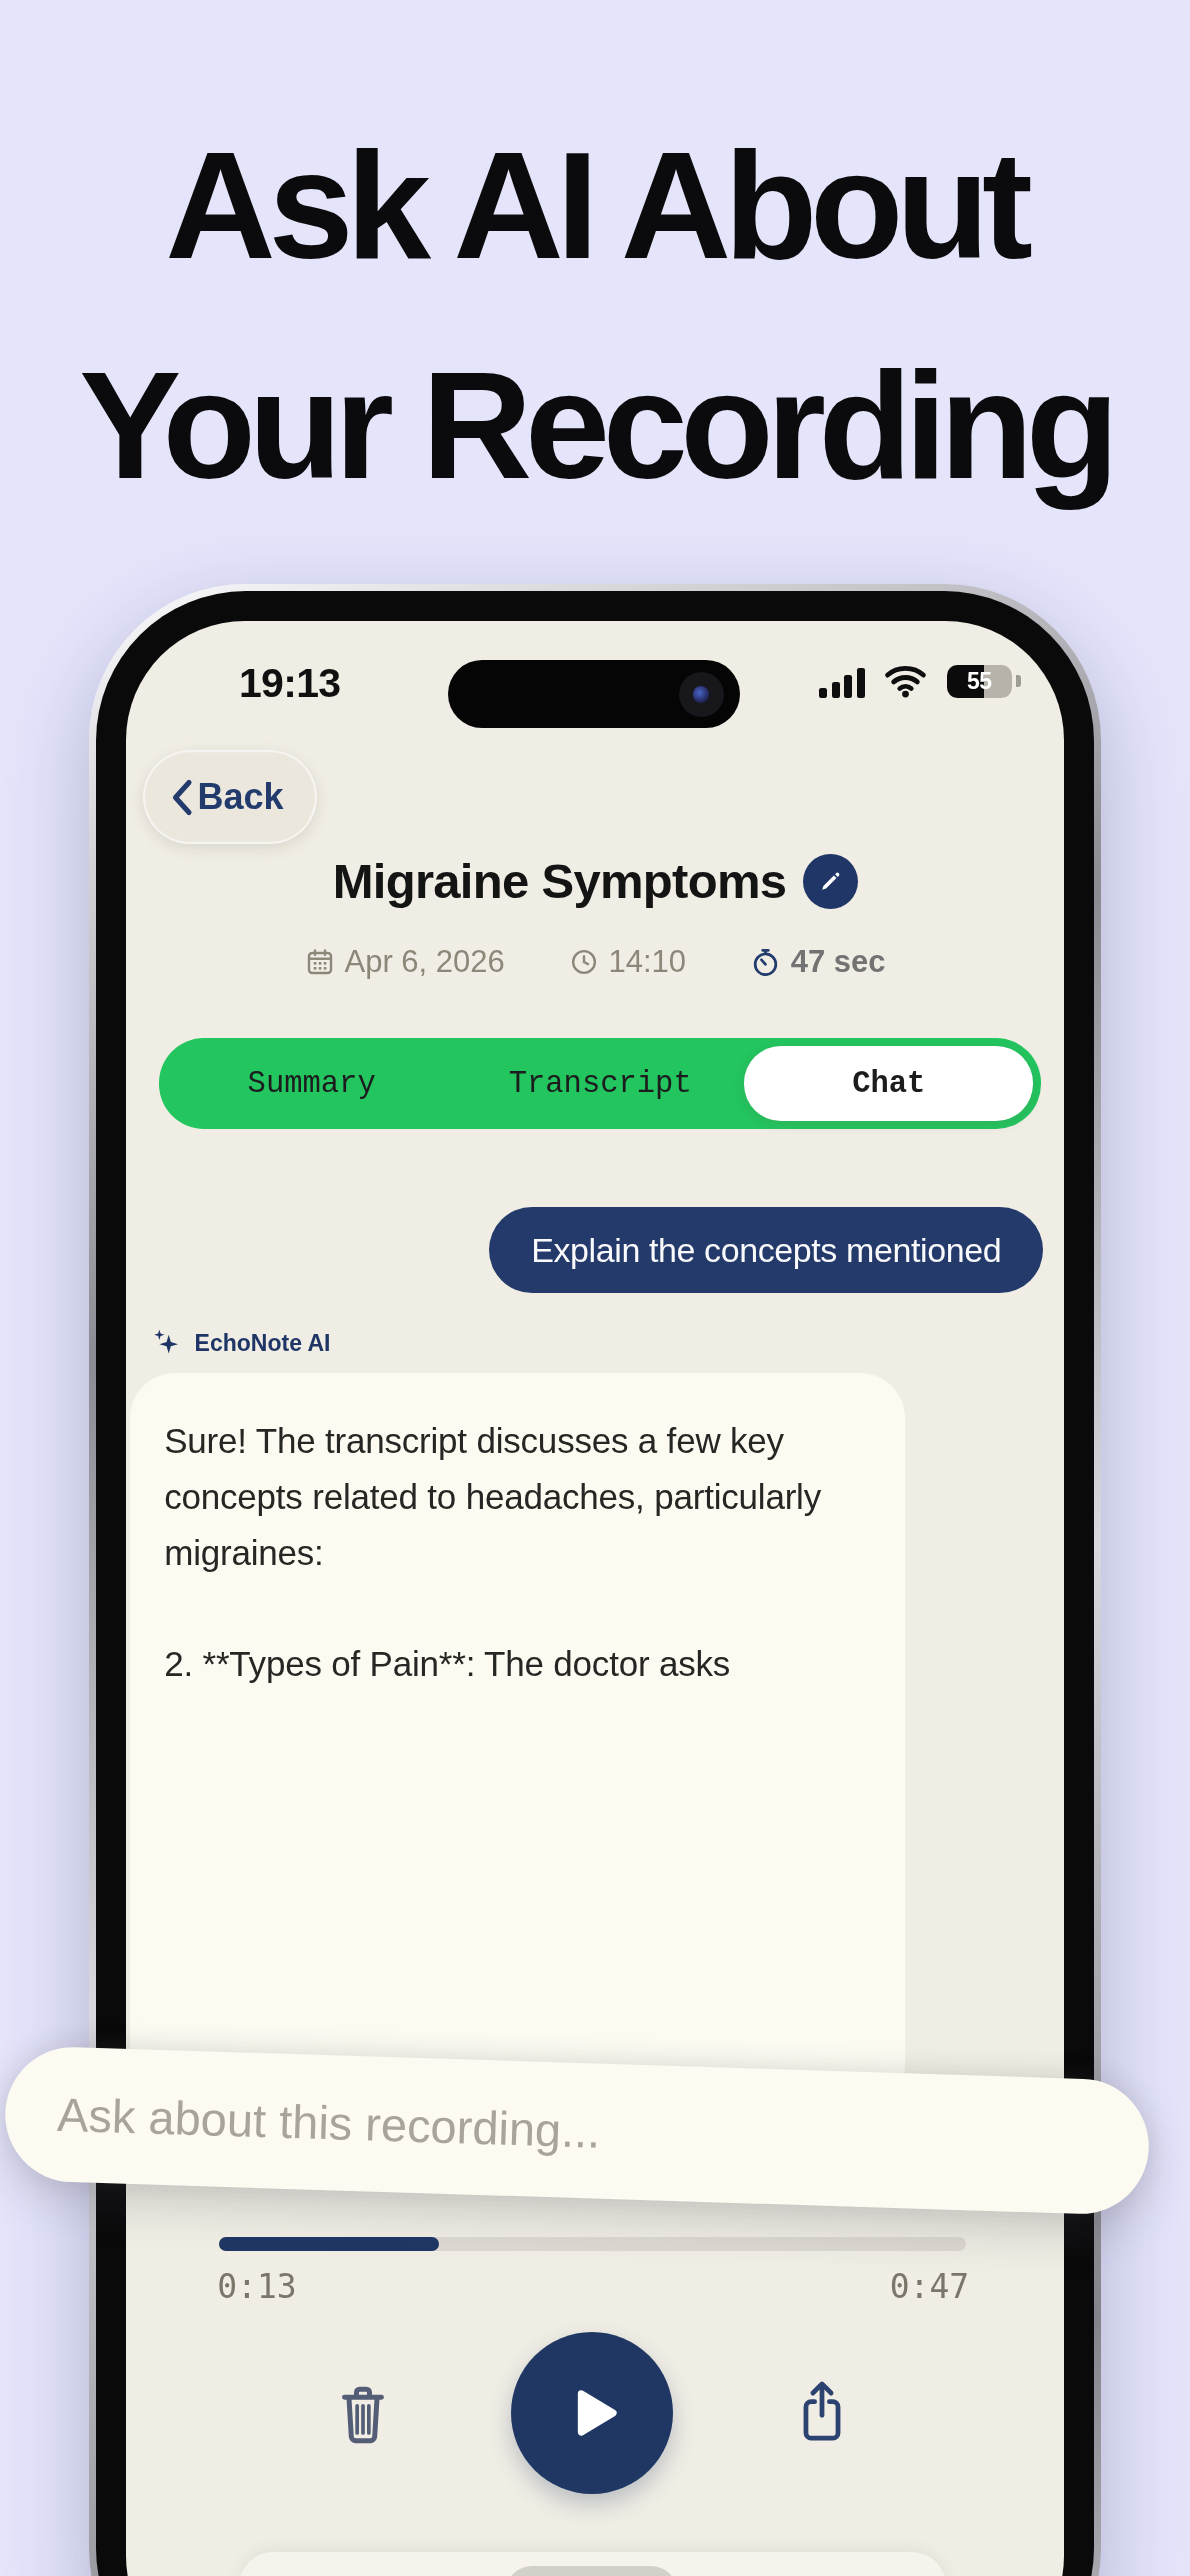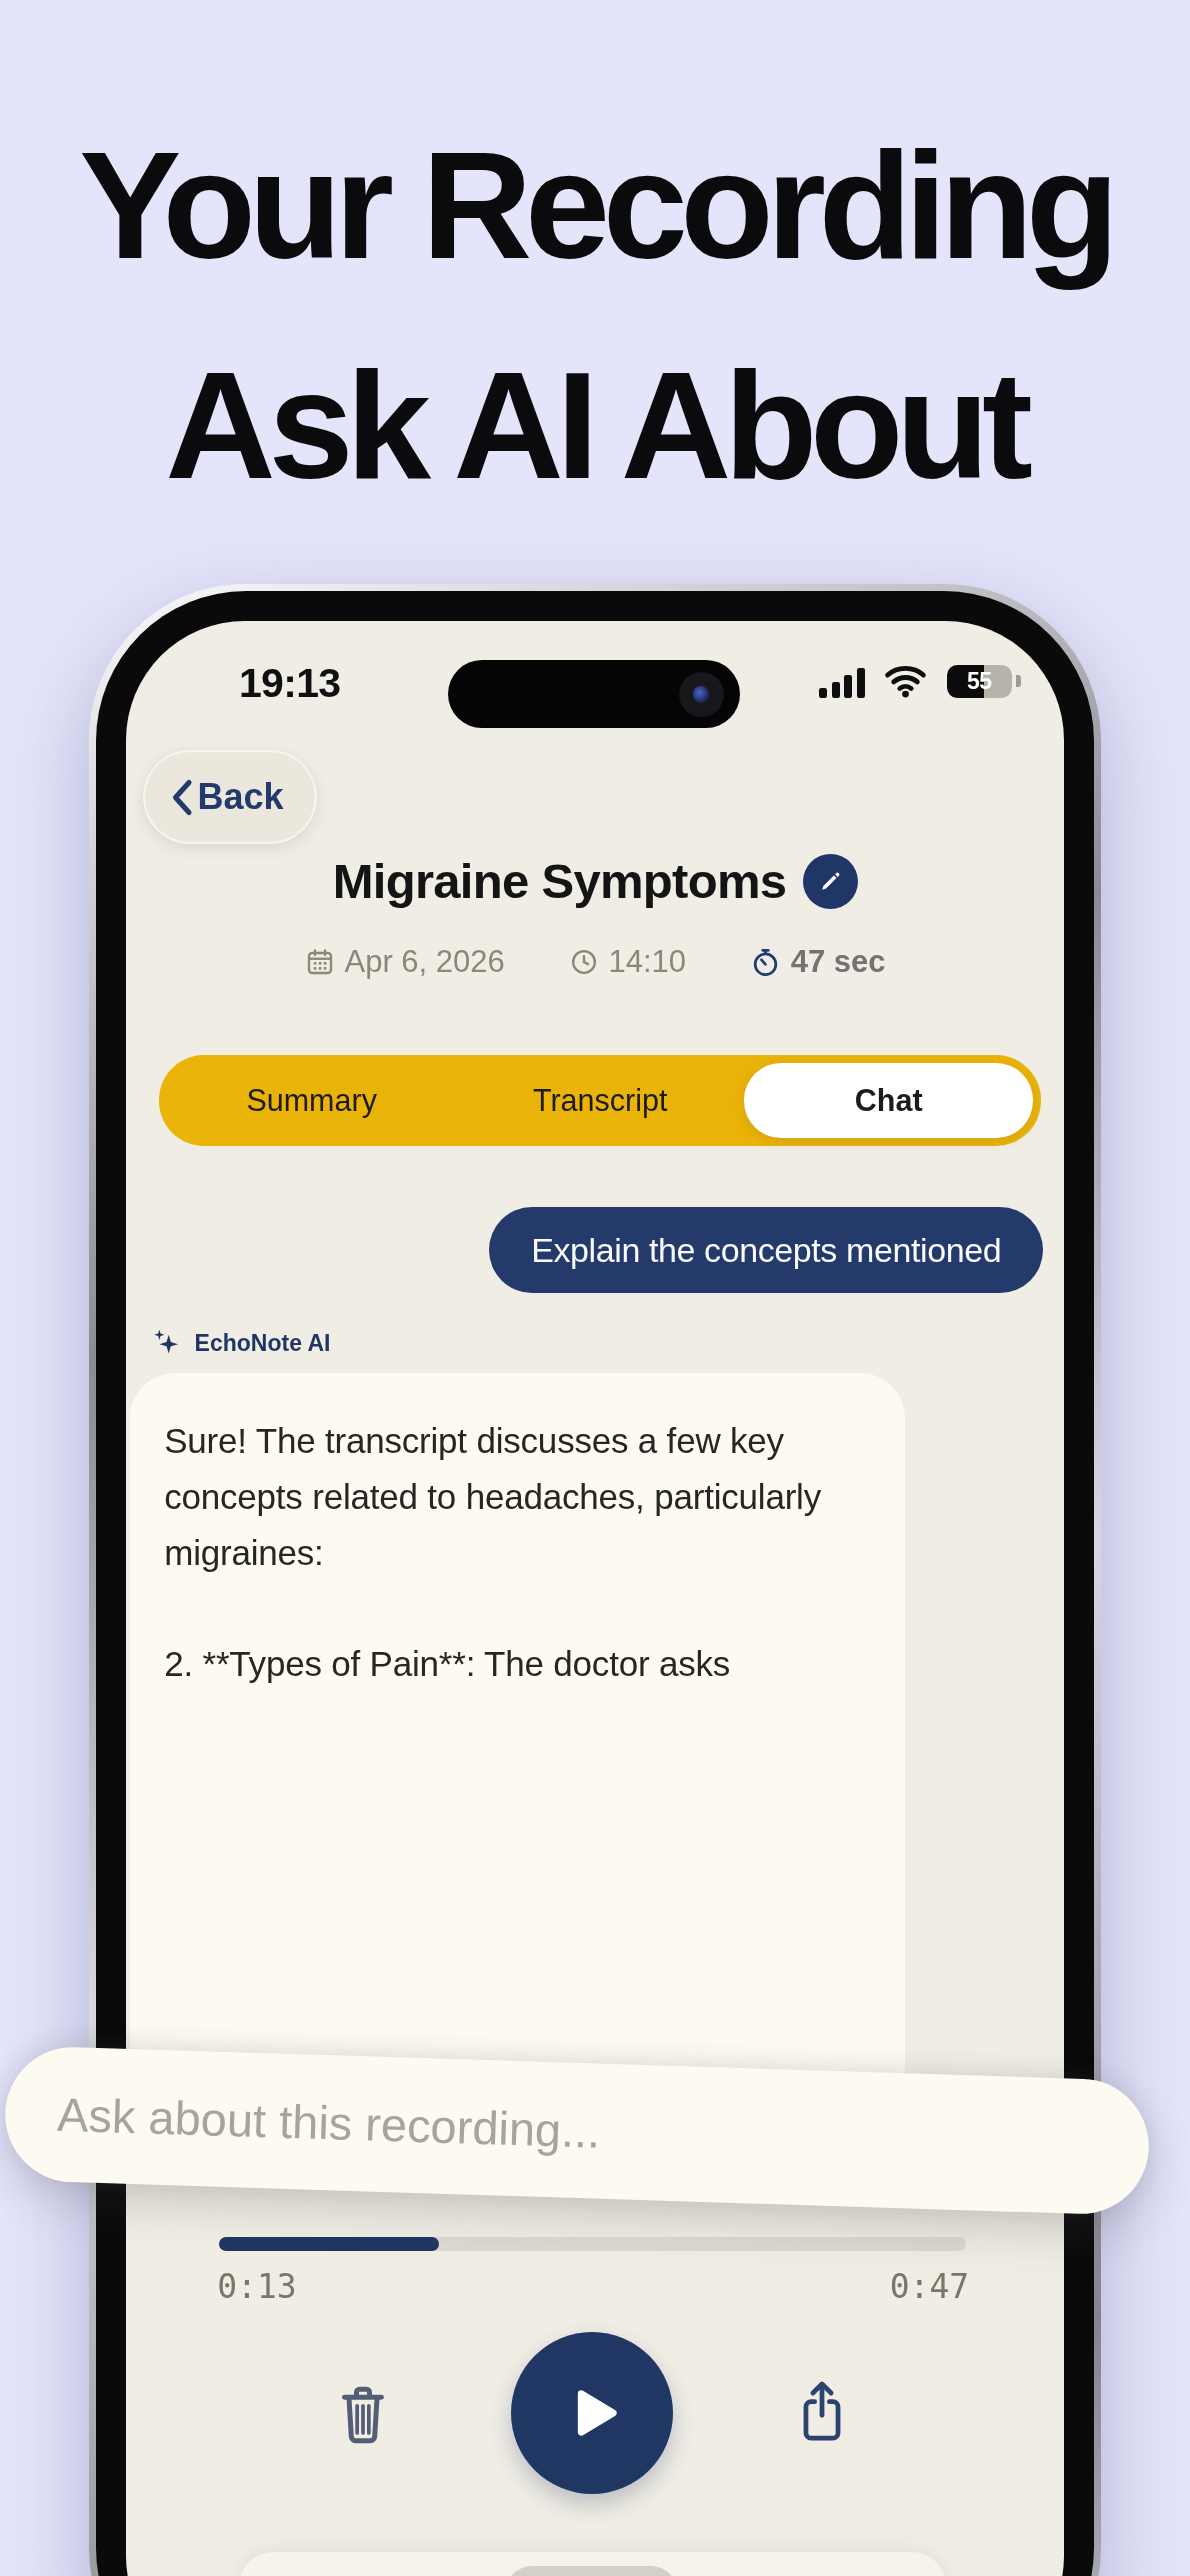--- a/index.html
+++ b/index.html
@@ -68,22 +68,22 @@
   .edit-btn { width:55px; height:55px; border-radius:50%; background:#1F3667;
     display:flex; align-items:center; justify-content:center; }
 
   .meta-row { position:absolute; left:0; top:323px; width:100%;
     display:flex; align-items:center; justify-content:center; gap:64px; }
   .meta-item { display:flex; align-items:center; gap:9.7px;
     font-size:31px; color:#8D8779; }
   .meta-item.duration { color:#737373; font-weight:700; }
 
   
-  .tabs { position:absolute; left:33px; top:434px; width:882px; height:91px;
-    background:#eab308; border-radius:45px; display:flex; padding:8.2px; }
+  .tabs { position:absolute; left:33px; top:417px; width:882px; height:91px;
+    background:#22c55e; border-radius:45px; display:flex; padding:8.2px;font-family:Liberation Mono, monospace; }
   .tab { flex:1; display:flex; align-items:center; justify-content:center;
     font-size:30.5px; color:#1c1c1e; border-radius:37px; }
   .tab.active { background:#FFFFFF; font-weight:700;
     box-shadow:0 3px 10.4px rgba(100,95,80,.18); }
 
   
   .user-bubble { position:absolute; right:21px; top:586px; height:86px;
     display:flex; align-items:center; padding:0 42px;
     background:#233A6A; border-radius:43px; }
   .user-bubble span { color:#FAFAFC; font-size:34px; letter-spacing:-0.4px; }
@@ -125,22 +125,22 @@
     box-shadow:0 -3px 15px rgba(120,115,100,.10); }
   .sheet .handle { position:absolute; left:266px; top:13.4px; width:173px; height:55px;
     border-radius:27.5px; background:#D3D0C9; }
 
   svg { display:block; }
 </style>
 </head>
 <body>
 
 <div class="headline">
+  <div>Ask AI About</div>
   <div>Your Recording</div>
-  <div>Ask AI About</div>
 </div>
 
 <div class="phone">
  <div class="bezel">
   <div class="screen">
 
     <div class="sb-time">19:13</div>
     <div class="island">
       <div class="camera">
             <div class="lens"></div>

